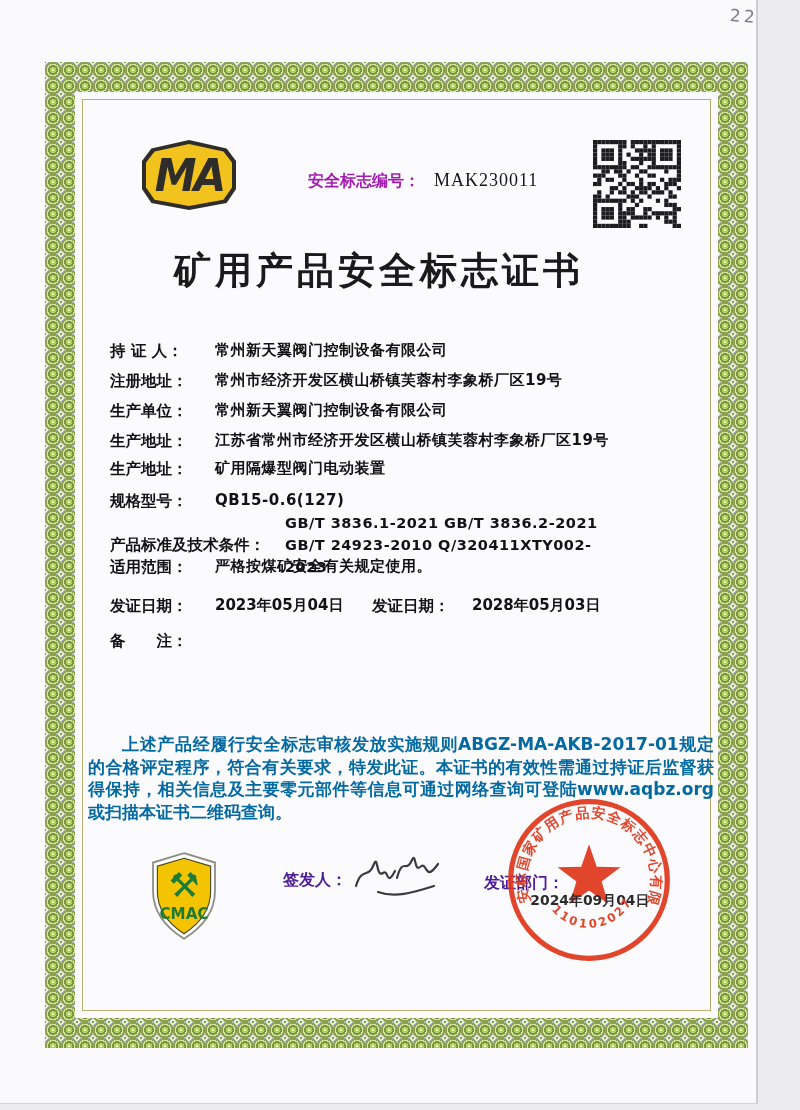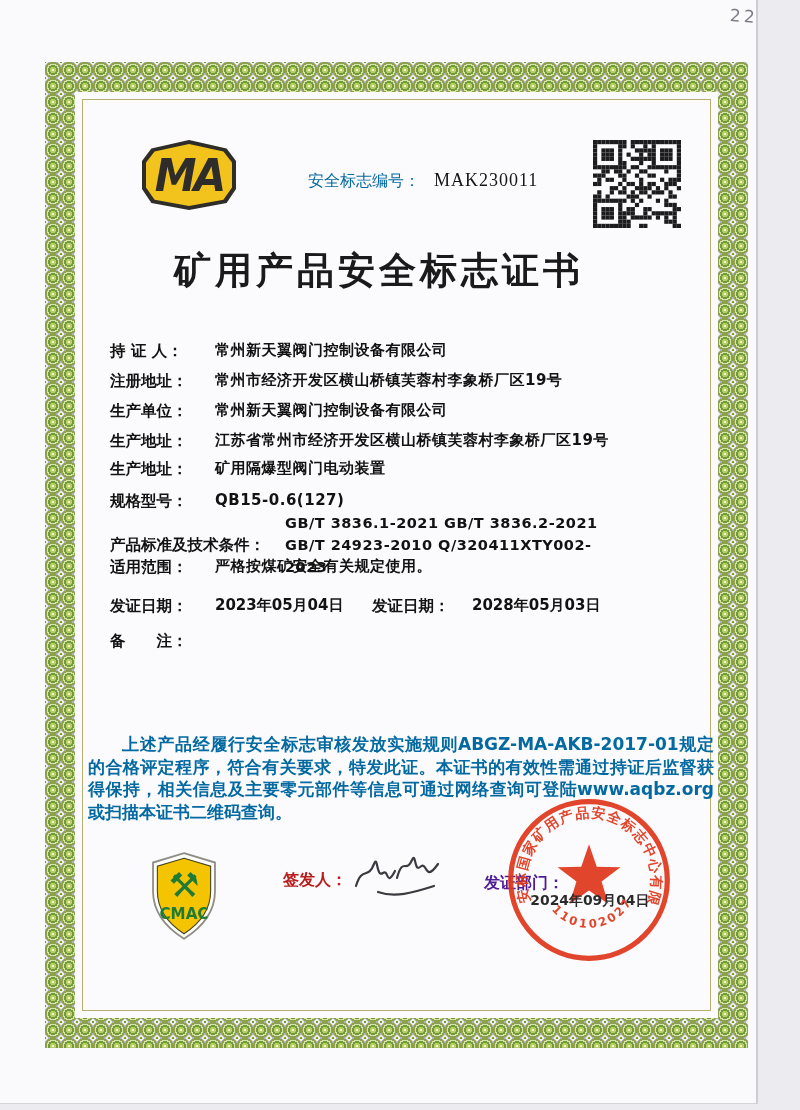--- a/index.html
+++ b/index.html
@@ -28,21 +28,21 @@
   .ma-badge { position:absolute; left:118px; top:140px; width:94px; height:70px;margin-left:24px; }
   .ma-outer { position:absolute; inset:0; background:#2e2d29;
               clip-path:polygon(10% 12%, 50% 0, 90% 12%, 100% 30%, 100% 70%, 90% 90%, 50% 100%, 10% 90%, 0 70%, 0 30%); }
   .ma-inner { position:absolute; inset:4px; background:#f2c21d;
               clip-path:polygon(10% 12%, 50% 0, 90% 12%, 100% 30%, 100% 70%, 90% 90%, 50% 100%, 10% 90%, 0 70%, 0 30%);
               display:flex; align-items:center; justify-content:center; }
   .ma-text { font-size:42px; font-weight:800; font-style:italic; color:#2e2d29;
              letter-spacing:-3px; transform:scaleY(1.05); }
 
   .certno { position:absolute; left:308px; top:170px; display:flex; align-items:baseline; }
-  .certno .lab { font-size:16px; font-weight:normal; color:#0369a1; }
+  .certno .lab { font-size:16px; font-weight:bold; color:#a21caf; }
   .certno .val { font-size:18px; font-family:"Liberation Serif", serif; color:#161616; margin-left:14px; letter-spacing:1px; }
 
   .qr { position:absolute; left:593px; top:140px; width:88px; height:88px; }
 
   .title { position:absolute; left:0; top:246px; width:758px; text-align:center;
            font-size:37px; font-weight:800; color:#1a1a1a; letter-spacing:4px; }
 
   .row { position:absolute; left:110px; display:flex; color:#121212; }
   .row .lab { font-size:15.5px; font-weight:bold; flex:none; }
   .row .val { font-size:15px;  font-weight:bold; letter-spacing:0.5px; }
@@ -58,21 +58,21 @@
   .rd .lab2 { width:91px;  font-size:15.5px; font-weight:bold; }
   .rd .val2 { margin-left:9px; font-size:15px; font-weight:bold; }
   .rb { top:631px; }
 
   .statement { position:absolute; left:88px; top:733px; width:626px;
                font-size:17px; line-height:22.5px; font-weight:bold; color:#0369a1;
                text-indent:2em; text-align:justify; }
 
   .cmac { position:absolute; left:148px; top:850px; width:72px; height:92px; }
 
-  .signer { position:absolute; left:283px; top:870px; font-size:16px; font-weight:bold; color:#b91c1c; }
+  .signer { position:absolute; left:283px; top:870px; font-size:16px; font-weight:bold; color:#4c1d95; }
   .sig    { position:absolute; left:350px; top:846px; width:95px; height:58px; }
   .dept   { position:absolute; left:484px; top:873px; font-size:16px; font-weight:bold; color:#4c1d95; }
 
   .seal { position:absolute; left:502px; top:793px; width:174px; height:174px; opacity:0.93; }
 </style>
 </head>
 <body>
 
 <div class="screen">
   <div class="paper"></div>

